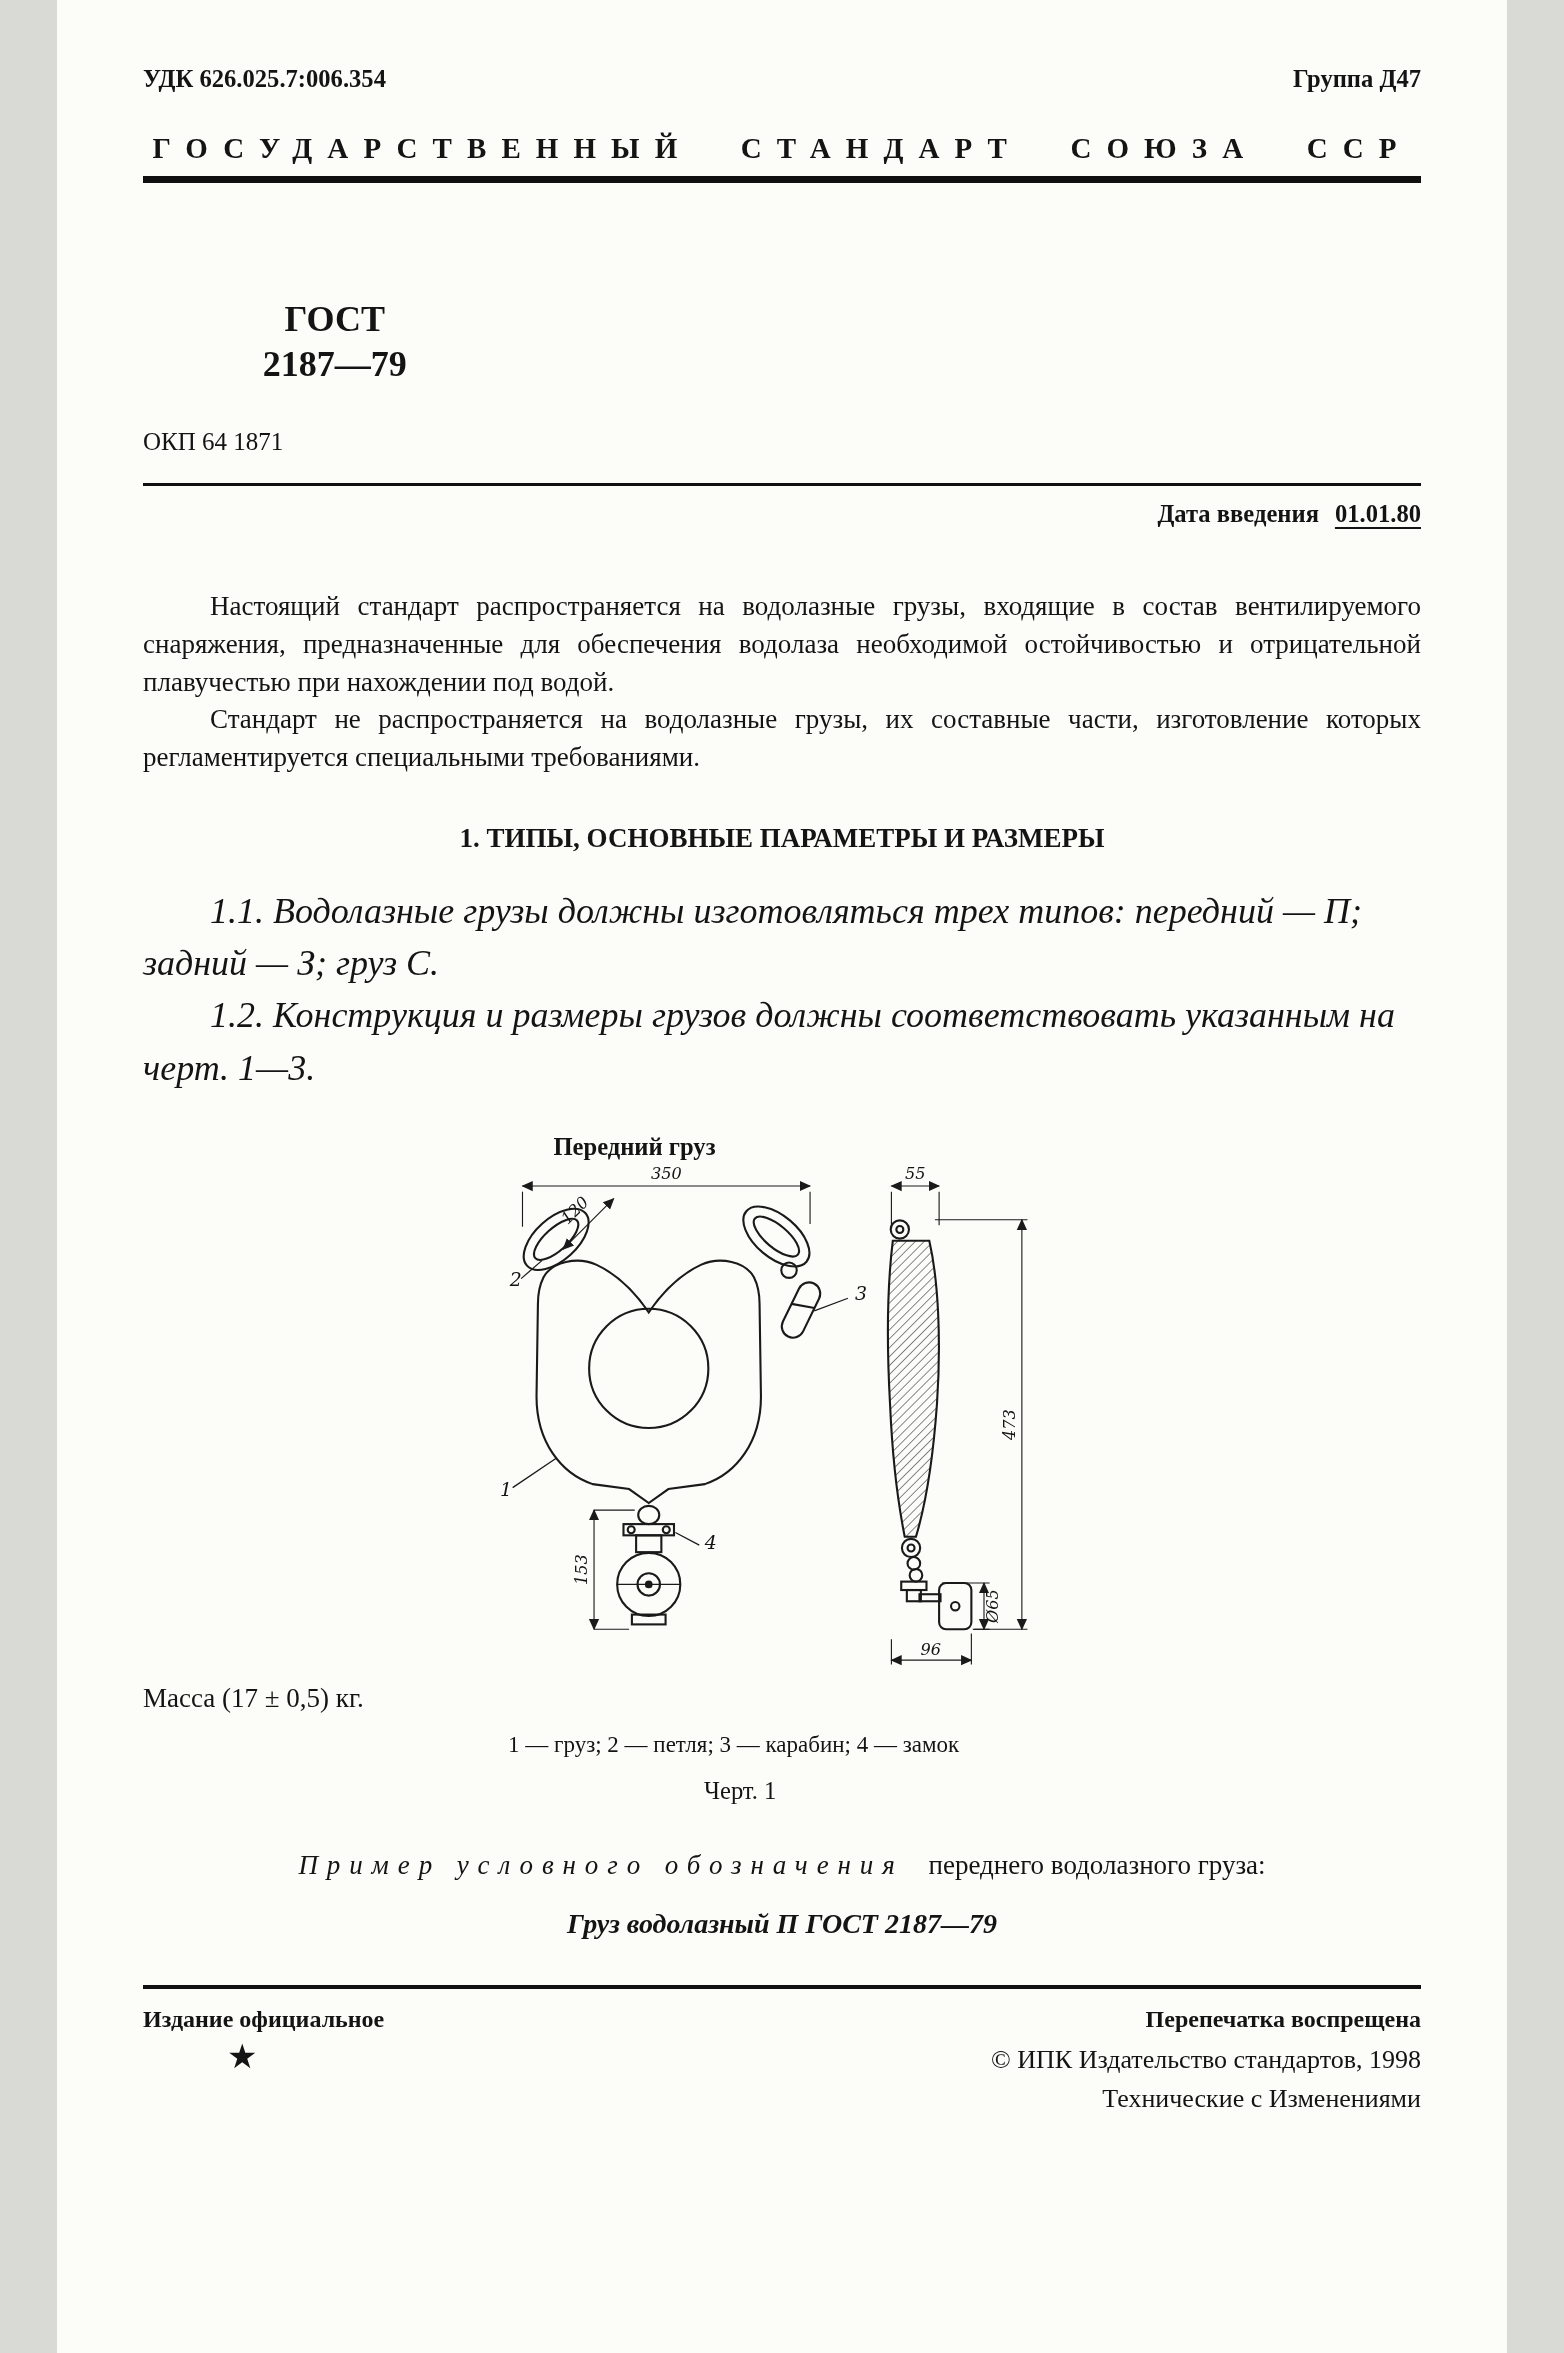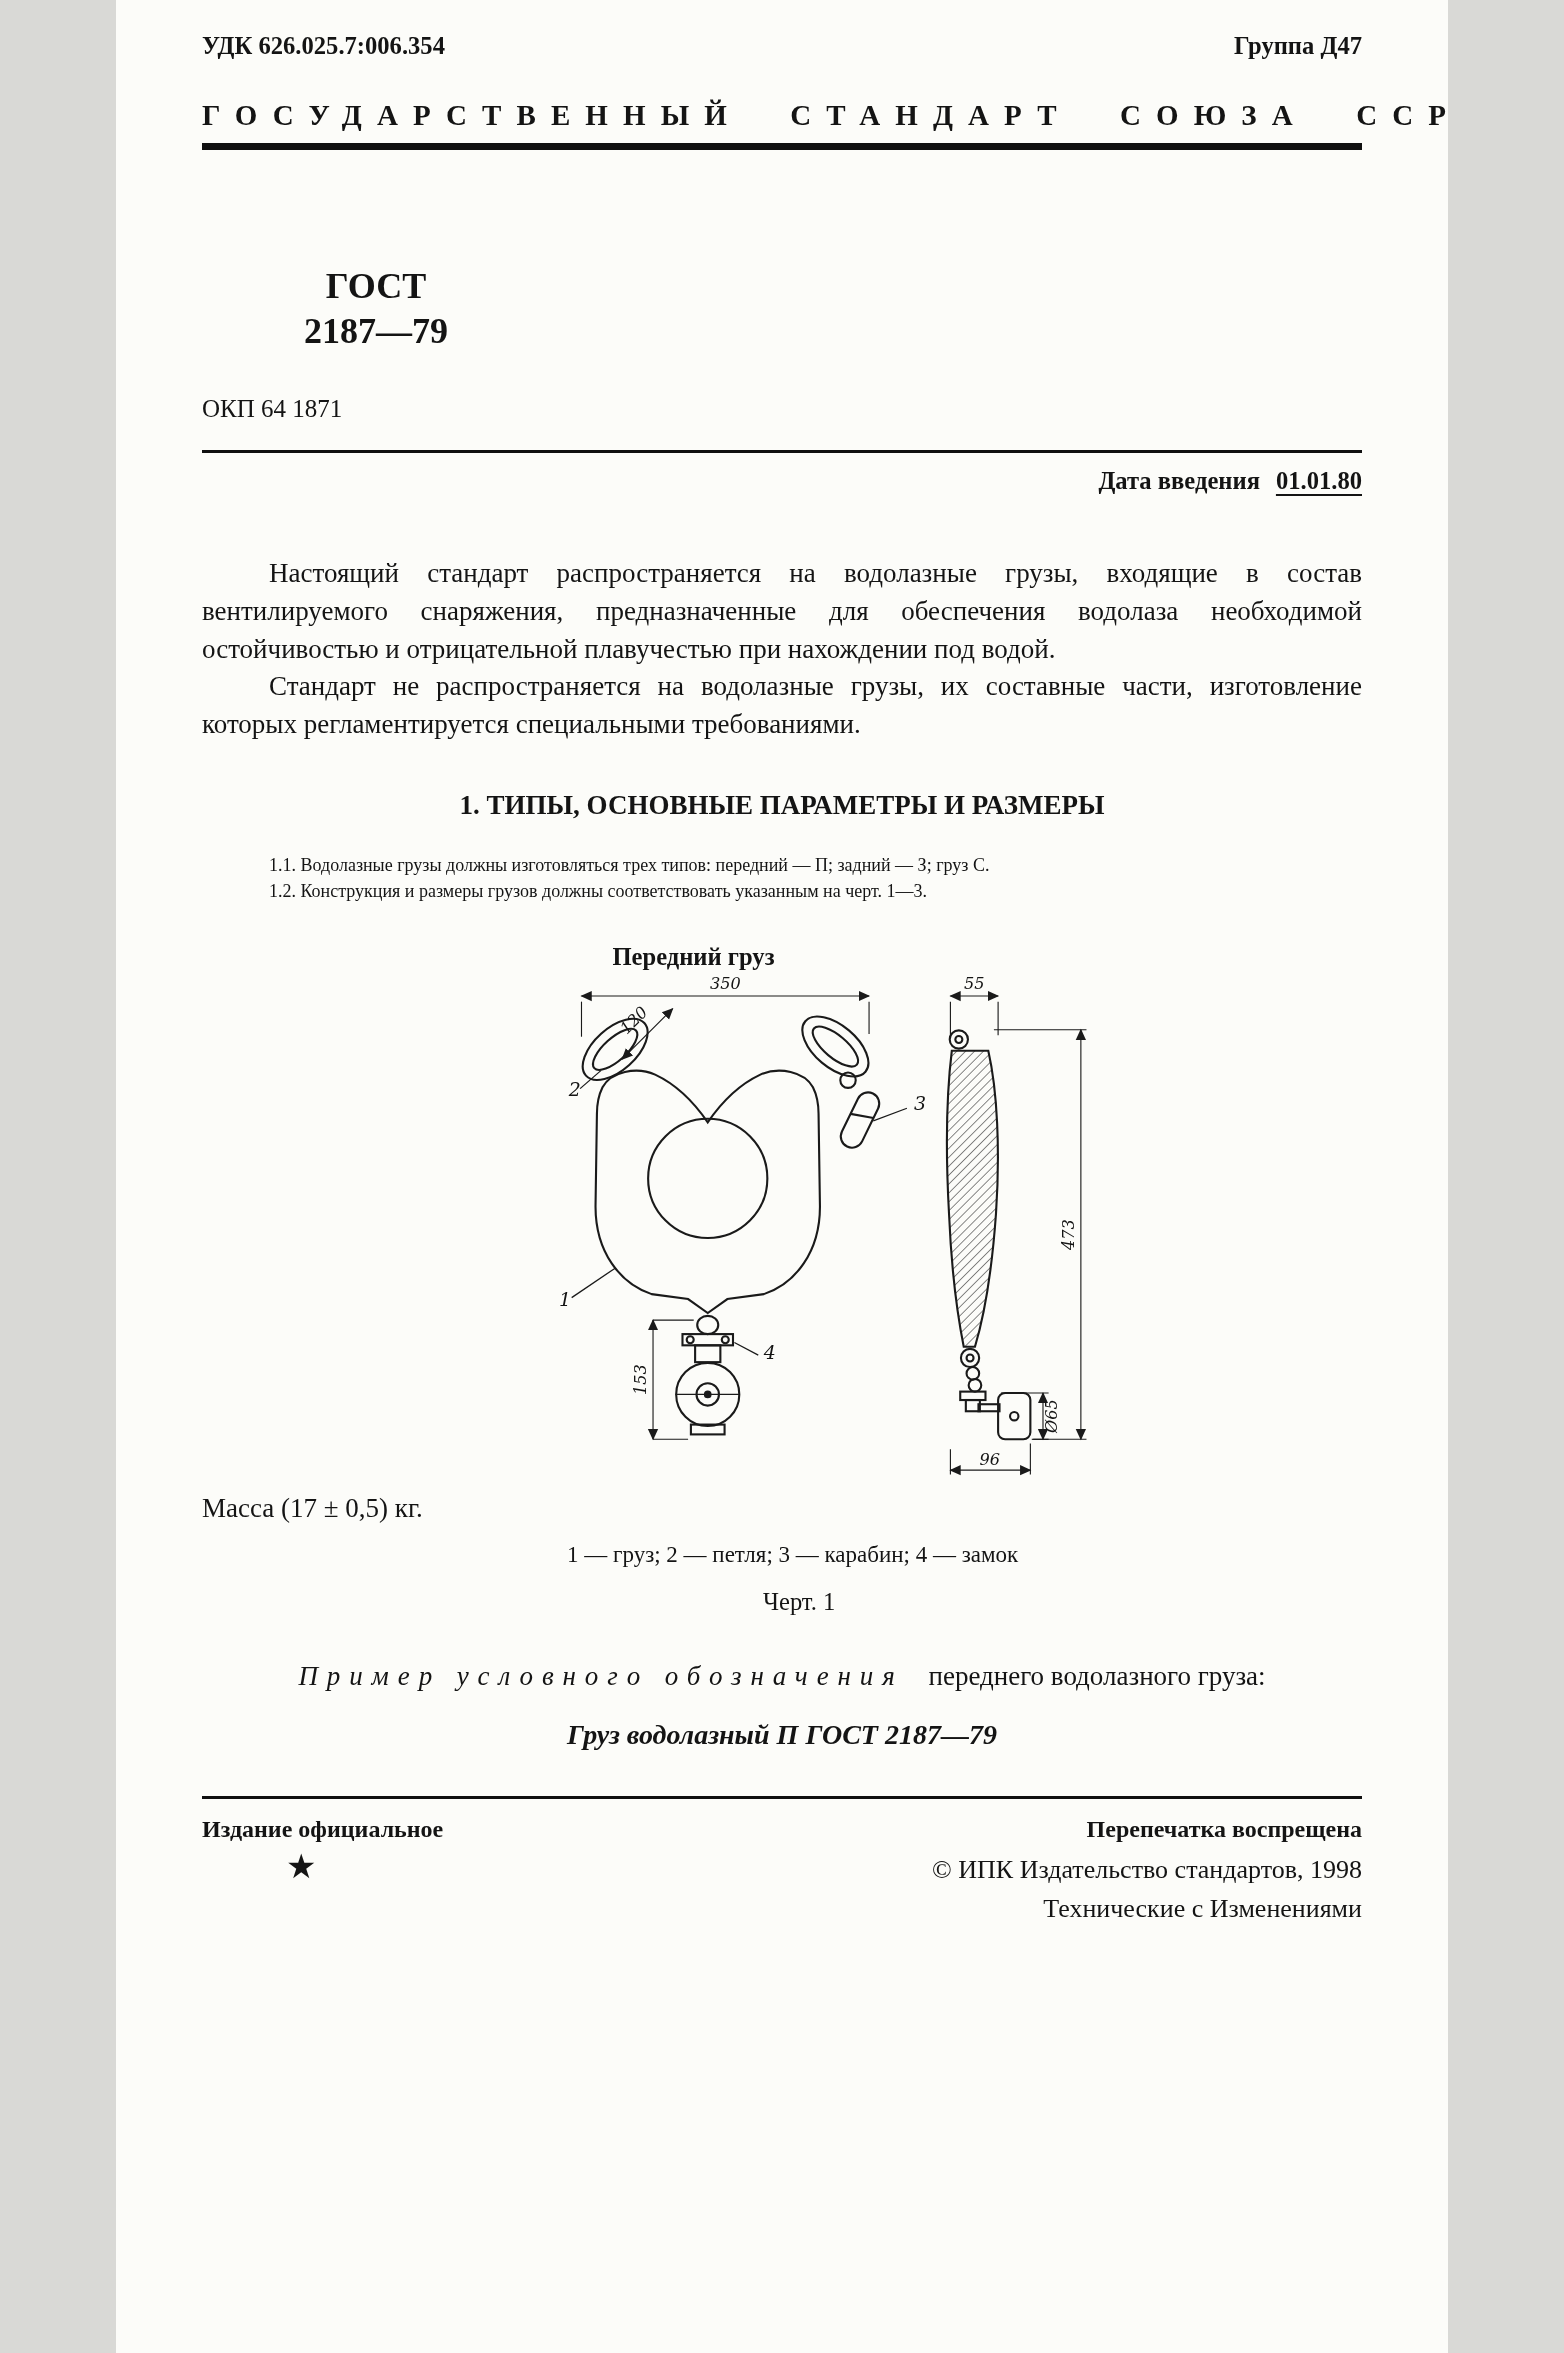--- a/index.html
+++ b/index.html
@@ -1,21 +1,21 @@
 <!DOCTYPE html>
 <html style="font-size:11.2px"><head>
 <meta charset="utf-8">
 <style>
   * { margin:0; padding:0; box-sizing:border-box; }
   html, body { background:#d9d9d6; }
   .page {
-    width:1332px; height:2354px; margin:0 auto;
+    width:1450px; height:2354px; margin:0 auto;
     background:#fcfcf9; color:#141414;
     font-family:"Liberation Serif","DejaVu Serif",serif;
-    padding:32px 86px 42px 86px;
+    padding:65px 86px 42px 86px;
     position:relative; overflow:hidden;
   }
   .top-row { display:flex; justify-content:space-between; font-weight:bold; font-size:24.6px; }
   .header-line {
     margin-top:39px; text-align:center; font-weight:bold; font-size:29px;
     letter-spacing:0.52em; word-spacing:0.9em; white-space:nowrap;
   }
   .rule-thick { height:7px; background:#101010; margin-top:11.2px; }
   .rule-mid { height:2.8px; background:#101010; margin-top:27px; }
   .rule-foot { height:3.5px; background:#101010; margin-top:45px; }
@@ -28,21 +28,21 @@
   .title-en1  { font-size:24px; margin-top:41px; }
   .title-en2  { font-size:24px; margin-top:7px; }
 
   .okp { font-size:25px; margin-top:41px; }
   .date-line { text-align:right; font-weight:bold; font-size:24.6px; margin-top:14px; }
   .date-value { text-decoration:underline; text-underline-offset:4.9px; margin-left:9.8px; }
 
   .body-text { margin-top:60px; font-size:27px; line-height:1.40; text-align:justify; }
   .para { text-indent:67px; }
   .section-title { text-align:center; font-weight:bold; font-size:27px; margin-top:46px; }
-  .items { margin-top:31px; font-size:18px; line-height:1.45; }
+  .items { margin-top:31px; font-size:36px; line-height:1.45;font-style:italic; }
   .item { text-indent:67px; }
 
   .fig-caption { margin-top:39px; margin-left:295px; width:393px; text-align:center; font-weight:bold; font-size:24.6px; }
   .figure-svg { display:block; margin-left:330px; margin-top:4.2px; }
   svg text { font-style:italic; font-size:23px; font-family:"DejaVu Serif",serif; fill:#141414; }
   svg text.co { font-size:27px; }
   .mass-line { font-size:27px; margin-top:5.6px; }
   .legend-line { margin-left:365px; font-size:23px; margin-top:18px; }
   .fig-label { margin-left:561px; font-size:24.6px; margin-top:19.6px; }
 

